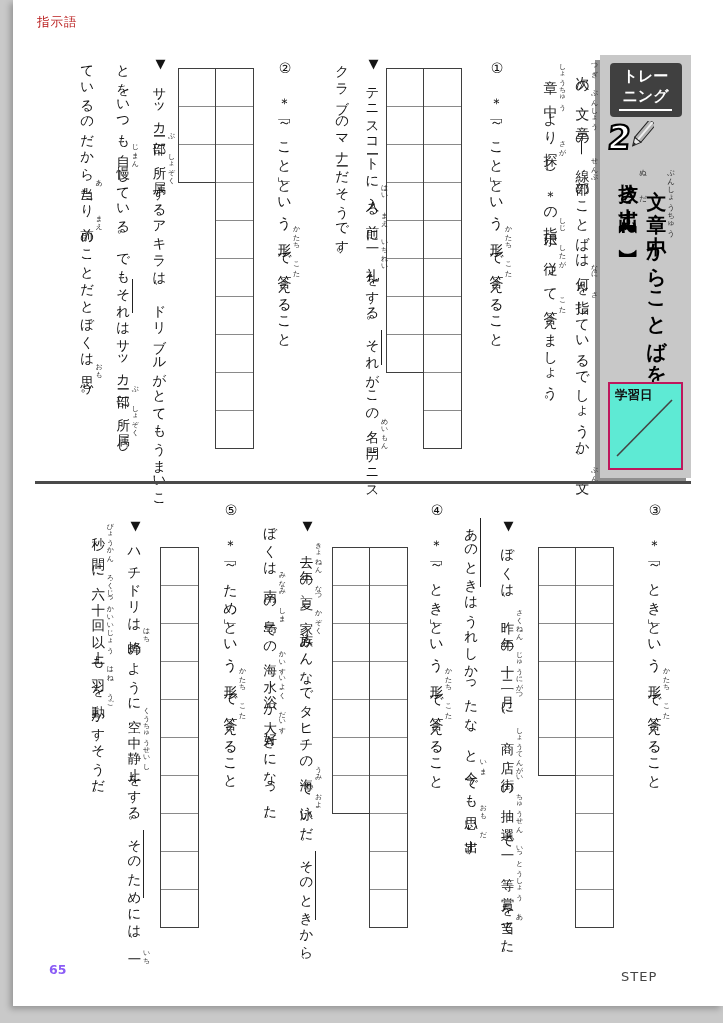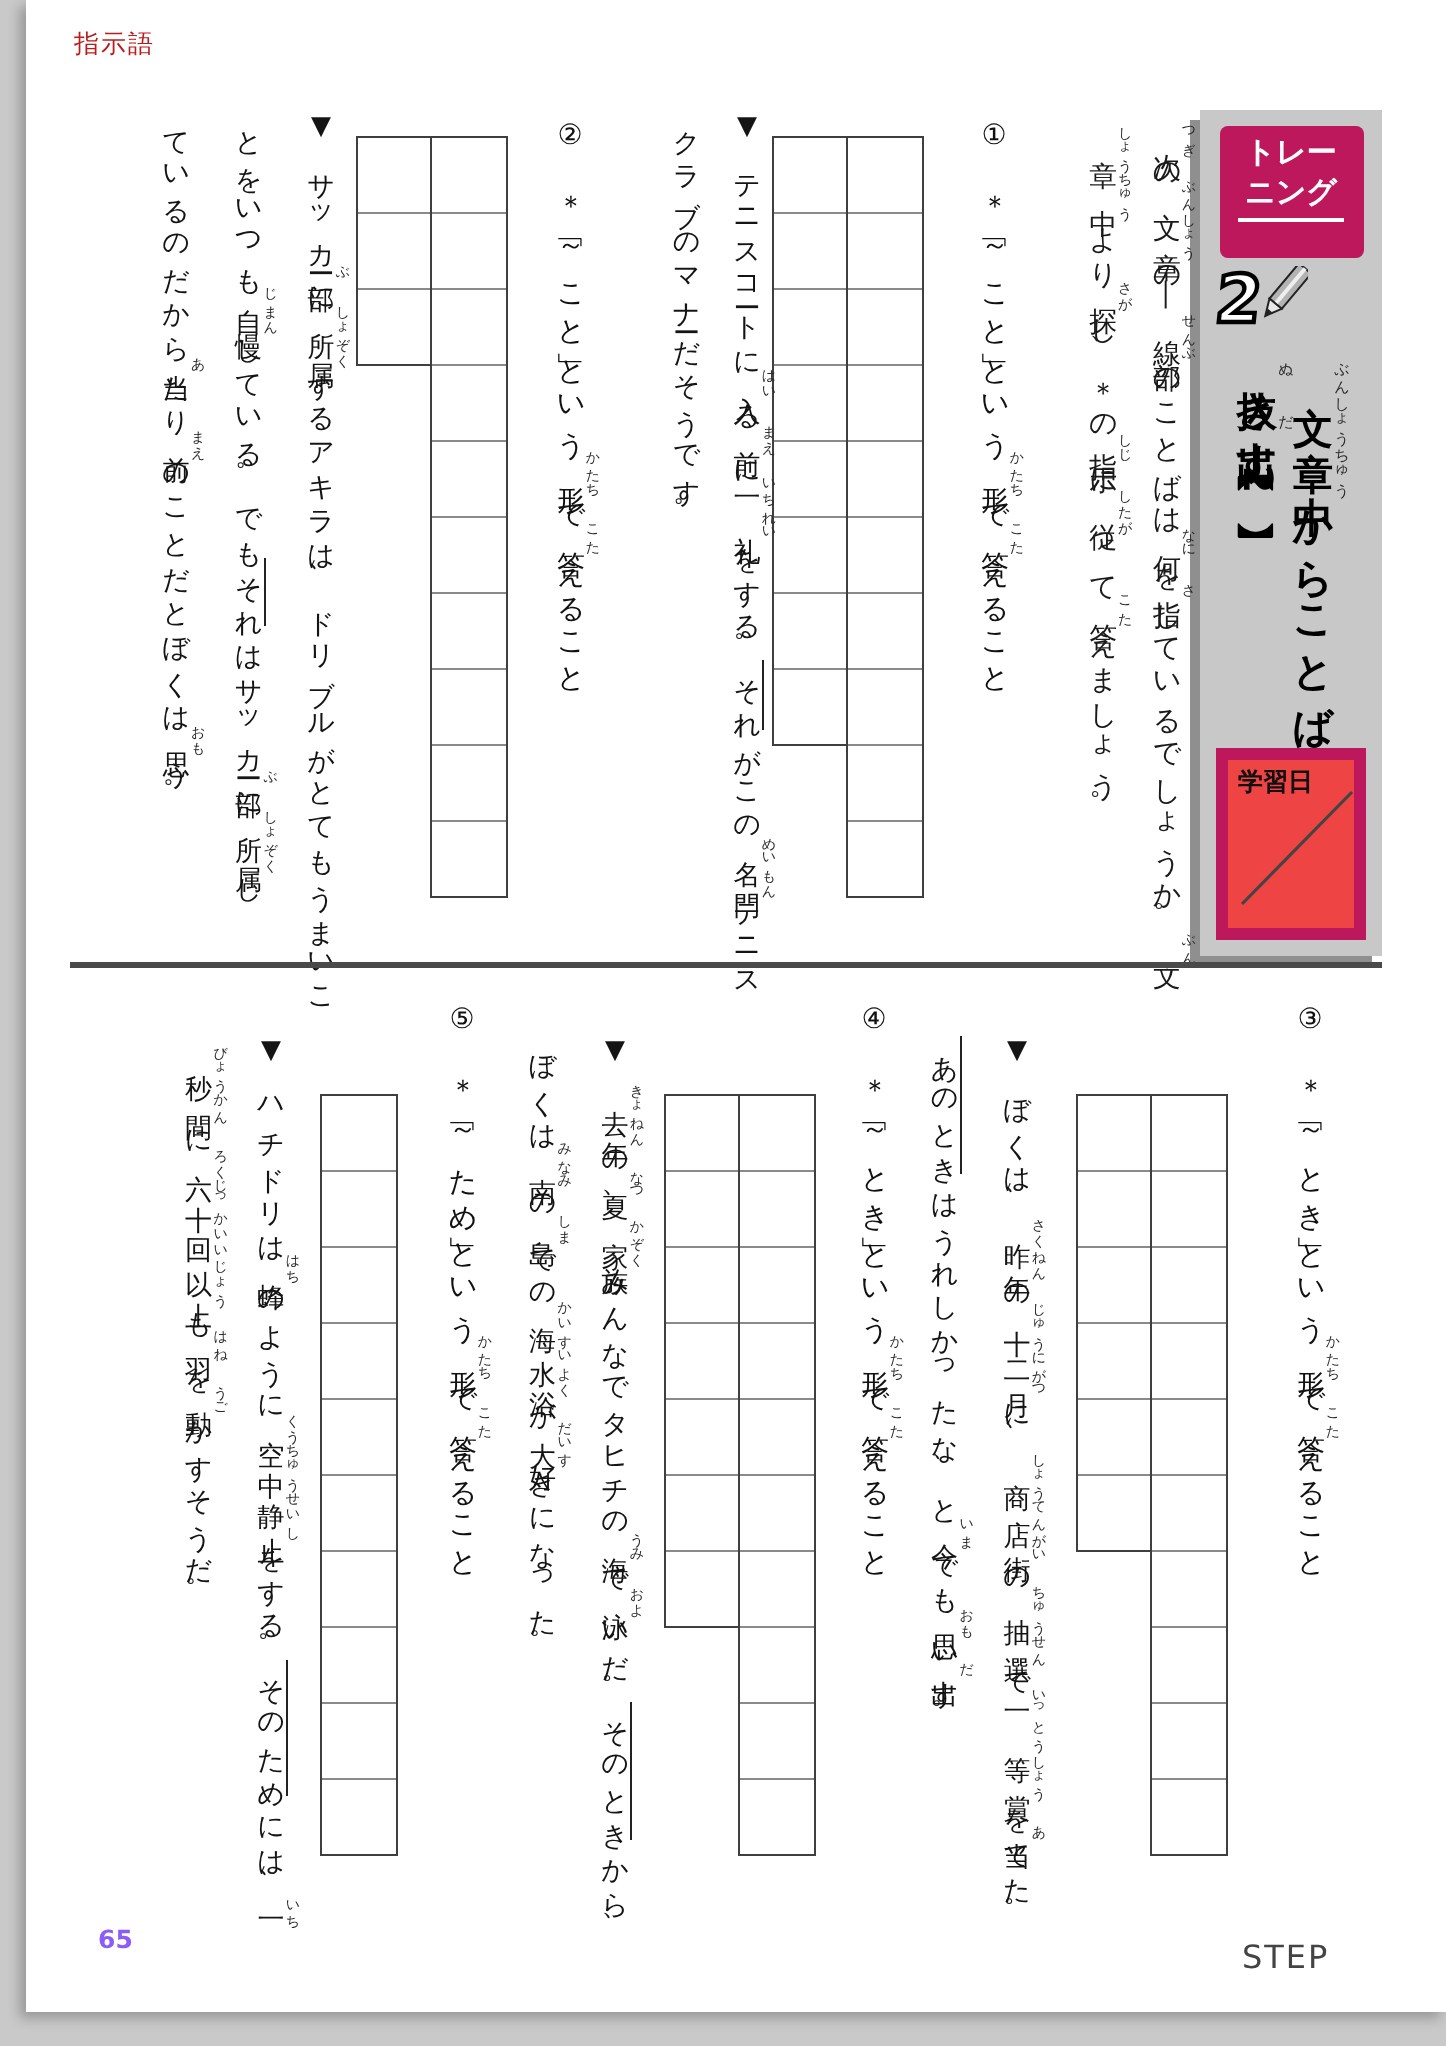--- a/index.html
+++ b/index.html
@@ -17,40 +17,40 @@
   .corner-label{position:absolute;left:24px;top:14px;font-size:12.5px;color:#b91c1c;letter-spacing:1px;}
   ruby rt{font-size:7px;letter-spacing:0;color:#2a2a2a;font-weight:normal;}
   .ul{border-right:1.5px solid #222;}
 
   
   .titlebar{
     position:absolute;left:587px;top:55px;width:91px;height:423px;
     background:#c8c8c8;box-shadow:-5px 5px 0 #8f8f8f;
   }
   .badge{
-    width:72px;margin:8px auto 0;background:#be185d;color:#fff;
+    width:72px;margin:8px auto 0;background:#404040;color:#fff;
     border-radius:4px;text-align:center;font-weight:bold;font-size:15px;
-    line-height:1.3;padding:4px 0 18px;
+    line-height:1.3;padding:4px 0 6px;
   }
   .badge-rule{height:2px;background:#fff;width:74%;margin:3px auto 0;}
   .numrow{display:flex;align-items:center;margin:1px 0 0 8px;height:38px;}
   .big-num{
     font-size:33px;font-weight:900;color:#fff;
     -webkit-text-stroke:2.2px #000;transform:skewX(-6deg);
     line-height:1;
   }
   .lesson-title{
     writing-mode:vertical-rl;text-orientation:mixed;
     font-size:20px;font-weight:900;letter-spacing:1.5px;line-height:1.25;
     margin:8px auto 0;display:block;height:212px;color:#000;
   }
   .lesson-title rt{font-size:7.5px;font-weight:normal;}
   .studybox{
     position:absolute;left:8px;right:8px;bottom:8px;height:84px;
-    background:#ef4444;border:6px solid #be185d;
+    background:#5eead4;border:2px solid #be185d;
   }
   .studybox .lbl{position:absolute;left:5px;top:3px;font-size:12.5px;font-weight:bold;color:#111;}
   .studybox svg{position:absolute;left:0;top:0;}
 
   
   .instr{position:absolute;right:125px;top:58px;display:flex;flex-direction:row-reverse;gap:7px;}
   .icol{writing-mode:vertical-rl;text-orientation:mixed;font-size:14px;letter-spacing:1.6px;line-height:1.35;}
   .qlabel{
     position:absolute;writing-mode:vertical-rl;text-orientation:mixed;
     font-size:14px;letter-spacing:2px;line-height:1.35;color:#111;
@@ -65,21 +65,21 @@
   .gcell:last-child{border-bottom:none;}
 
   
   .passage{position:absolute;display:flex;flex-direction:row-reverse;align-items:flex-start;gap:12px;}
   .pcol{writing-mode:vertical-rl;text-orientation:mixed;font-size:13.5px;letter-spacing:1.8px;line-height:1.35;color:#141414;}
   .marker{display:inline;padding-bottom:5px;font-size:13px;}
 
   .divider{position:absolute;left:22px;top:481px;width:656px;height:3px;background:#4a4a4a;}
 
   .pagenum{position:absolute;left:36px;top:962px;font-size:12.5px;font-weight:bold;color:#8b5cf6;}
-  .step{position:absolute;left:608px;top:969px;font-size:16px;color:#444;letter-spacing:1px;}
+  .step{position:absolute;left:608px;top:969px;font-size:13px;color:#444;letter-spacing:1px;}
 
   
   #q1-label{right:211px;top:60px;}
   #grid1{left:373px;top:68px;}
   #p1{right:335px;top:56px;}
   #q2-label{right:423px;top:60px;}
   #grid2{left:165px;top:68px;}
   #p2{right:548px;top:56px;}
   #q3-label{right:53px;top:502px;}
   #grid3{left:525px;top:547px;}

